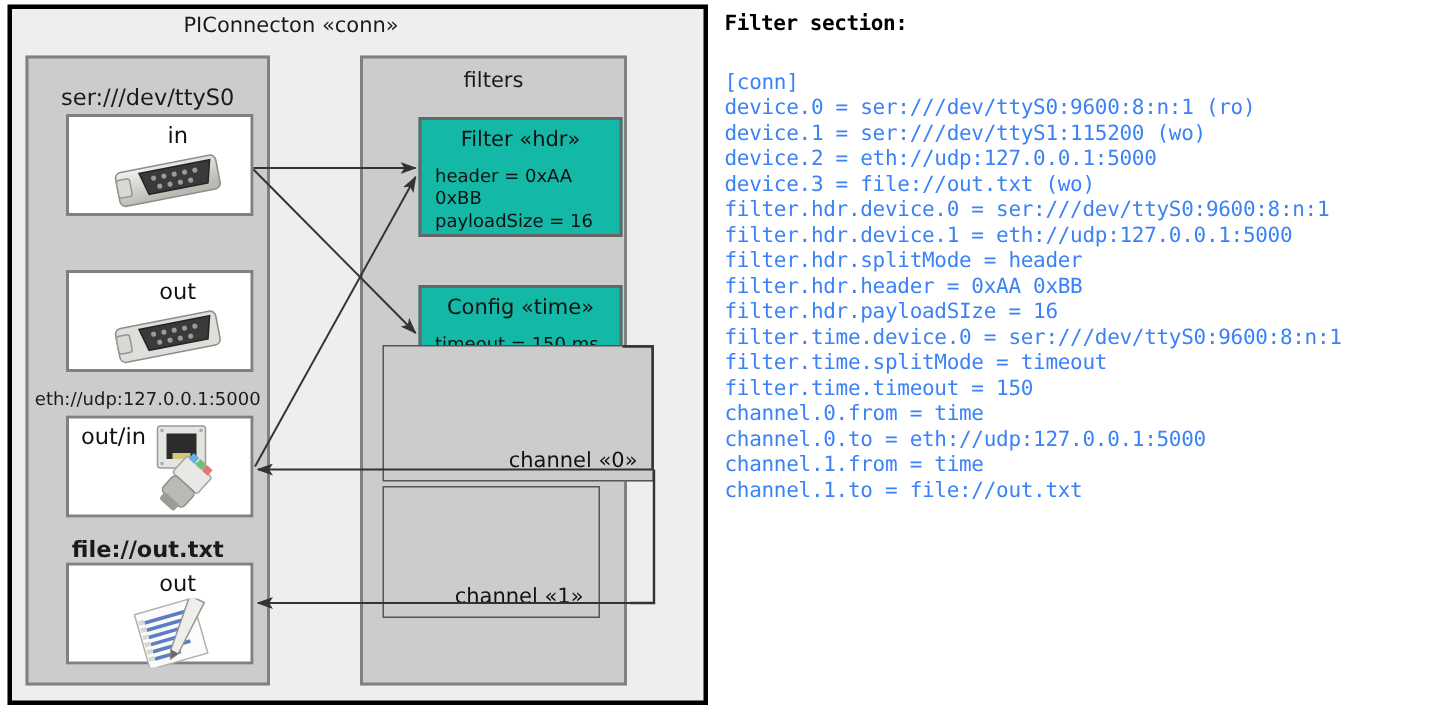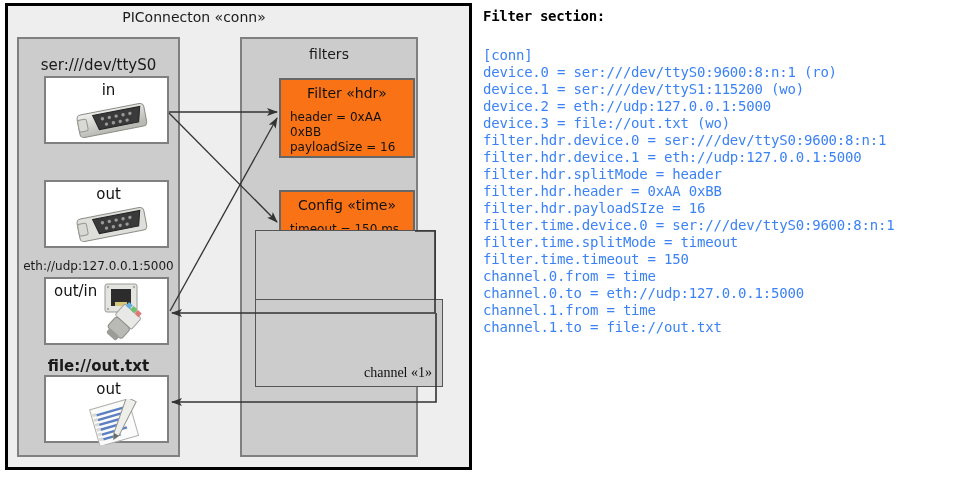--- a/index.html
+++ b/index.html
@@ -37,30 +37,30 @@
   .dev-label{
     position:absolute;width:163px;text-align:center;left:17px;
     font-size:15px;color:#1a1a1a;
   }
 
   .node-box{
     position:absolute;background:#ffffff;
     border:2px solid #808080;box-sizing:border-box;
   }
   .node-caption{
-    position:absolute;left:2px;top:3px;width:100%;text-align:center;
+    position:absolute;left:12px;top:3px;width:100%;text-align:center;
     font-size:15px;color:#111;pointer-events:none;
   }
   .node-caption.left{text-align:left;left:8px;width:auto;}
 
   .icon-wrap{position:absolute;}
 
   
   .filter-box{
-    position:absolute;background:#f97316;border:2px solid #666;
+    position:absolute;background:#14b8a6;border:2px solid #666;
     box-sizing:border-box;
   }
   .filter-title{
     position:absolute;left:0;top:5px;width:100%;text-align:center;
     font-size:14px;color:#111;
   }
   .filter-props{
     position:absolute;left:9px;top:30px;font-size:12px;color:#111;
     line-height:15px;
   }
@@ -229,21 +229,21 @@
     <div class="filter-box" id="filter-time" style="left:279px;top:190px;width:136px;height:80px;">
       <div class="filter-title">Config «time»</div>
       <div class="filter-props">
         <div>timeout = 150 ms</div>
       </div>
     </div>
 
     <div class="channel-box" id="channel-0" style="left:255px;top:230px;width:181px;height:91px;">
       <div class="channel-label">channel «0»</div>
     </div>
-    <div class="channel-box" id="channel-1" style="left:255px;top:299px;width:188px;height:88px;font-family:Liberation Serif, serif;">
+    <div class="channel-box" id="channel-1" style="left:255px;top:324px;width:145px;height:88px;">
       <div class="channel-label">channel «1»</div>
     </div>
 
     <svg id="arrows">
       <defs>
         <marker id="ah" markerWidth="11" markerHeight="8" refX="10" refY="4" orient="auto" markerUnits="userSpaceOnUse">
           <path d="M0,0 L11,4 L0,8 L2.6,4 Z" fill="#333"></path>
         </marker>
       </defs>
       <g stroke="#333" stroke-width="1.3" fill="none" marker-end="url(#ah)">

